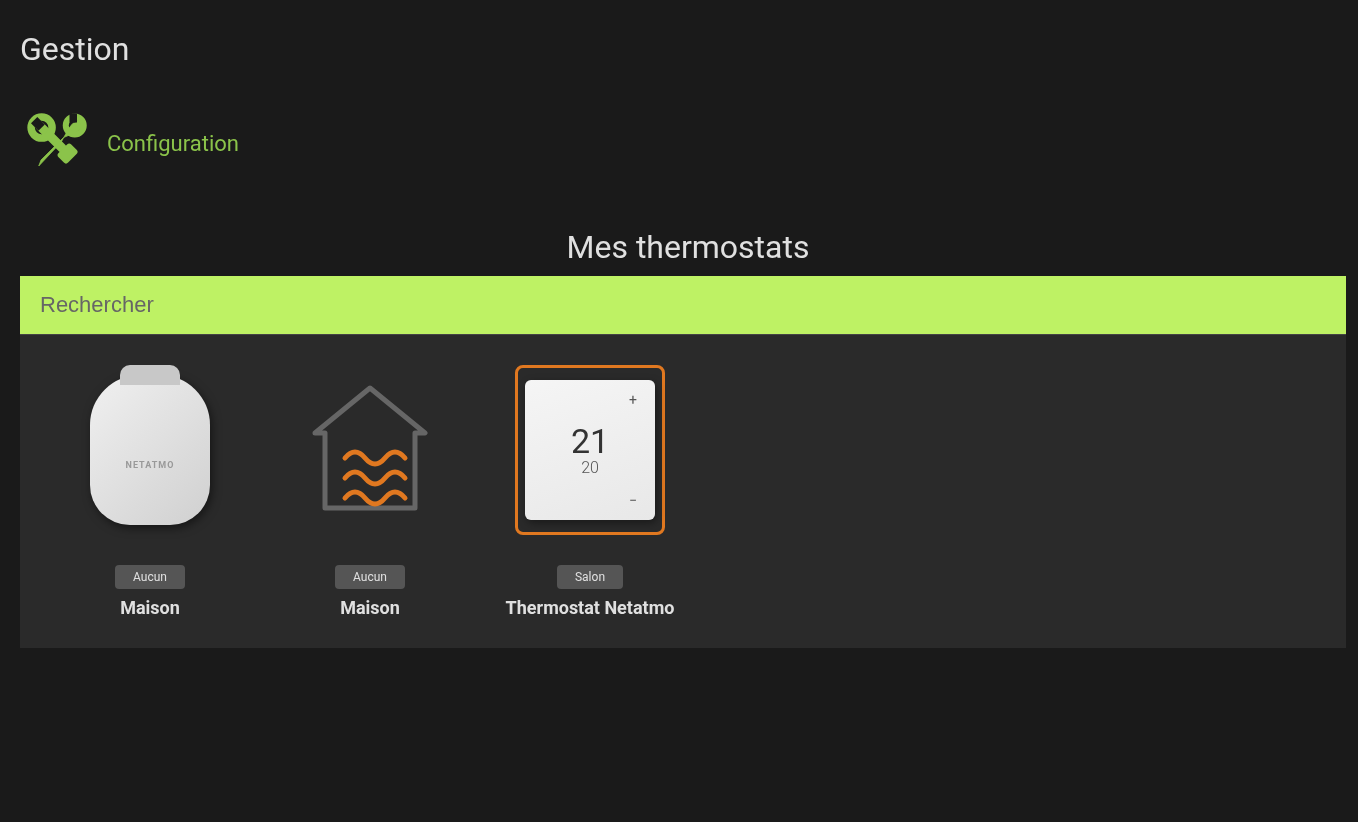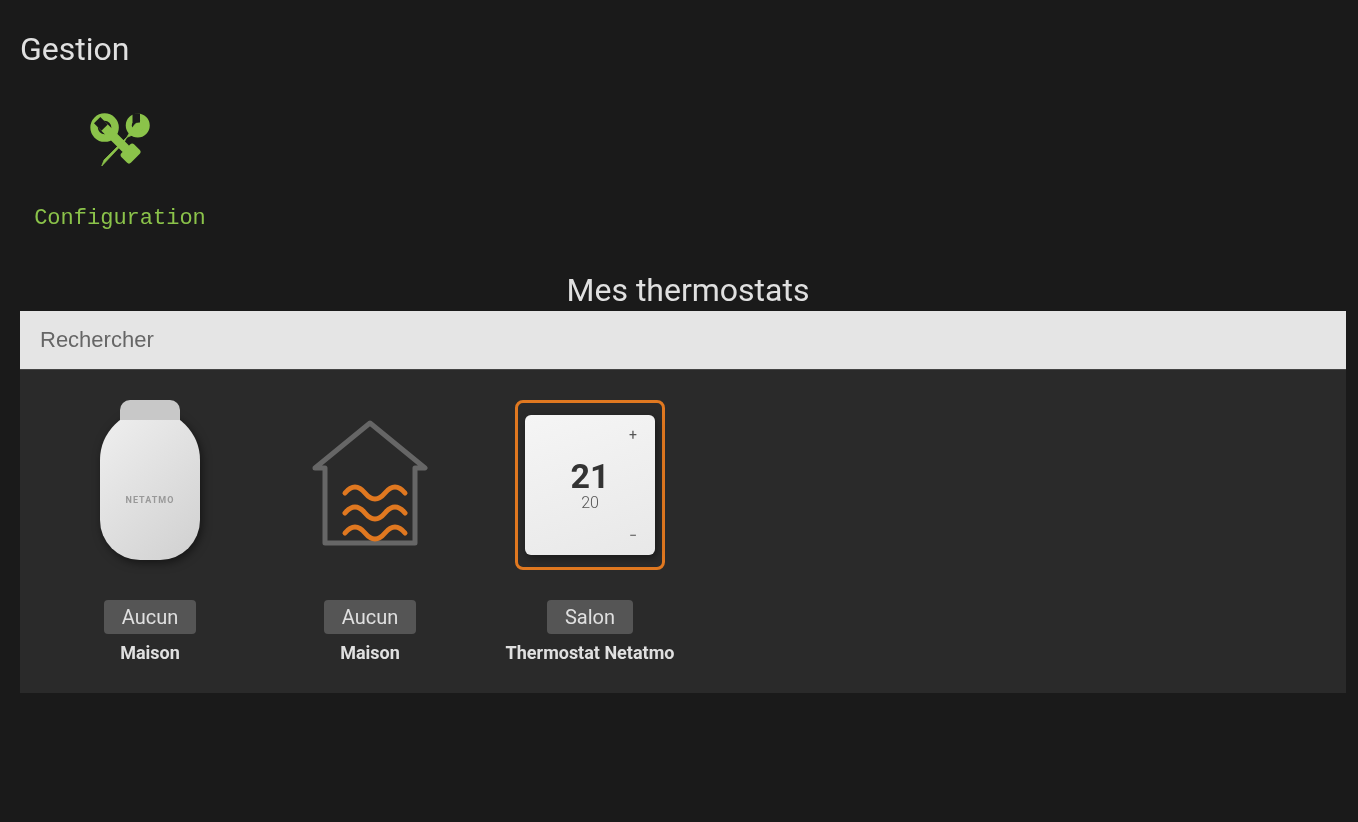--- a/index.html
+++ b/index.html
@@ -26,26 +26,25 @@
 
     .management-icons {
       display: flex;
       flex-direction: row;
       gap: 0px;
       margin-bottom: 40px;
     }
 
     .management-item {
       display: flex;
-      flex-direction: column;
-      align-items: center;
-      gap: 18px;
+      flex-direction: row;
+      align-items: center;
+      gap: 12px;
       width: 200px;
       cursor: pointer;
-      font-family: Liberation Mono, monospace;
     }
 
     .management-item .icon-area {
       width: 90px;
       height: 90px;
       display: flex;
       align-items: center;
       justify-content: center;
     }
 
@@ -83,29 +82,29 @@
     .mes-thermostats {
       font-size: 32px;
       font-weight: 400;
       color: #e0e0e0;
       margin-bottom: 0px;
       padding-left: 10px;
       text-align: center;
     }
 
     .search-bar {
-      background-color: #e5e5e5;
+      background-color: #bef264;
       border: none;
       border-bottom: 1px solid #444;
       width: 100%;
       padding: 16px 20px;
       font-size: 22px;
       color: #777;
       outline: none;
-      margin-top: 2px;
+      margin-top: 10px;
     }
 
     .search-bar::placeholder {
       color: #666;
     }
 
     .thermostats-grid {
       display: flex;
       flex-direction: row;
       gap: 0px;
@@ -131,36 +130,36 @@
     }
 
     .thermostat-image-area.selected {
       border: 3px solid #e07820;
       border-radius: 8px;
     }
 
     .thermostat-badge {
       background-color: #555;
       color: #e0e0e0;
-      font-size: 20px;
+      font-size: 12px;
       padding: 5px 18px;
       border-radius: 4px;
       margin-bottom: 8px;
     }
 
     .thermostat-name {
       font-size: 18px;
       font-weight: 700;
       color: #e0e0e0;
       text-align: center;
     }
 
     
     .valve-device {
-      width: 100px;
+      width: 120px;
       height: 150px;
       background: linear-gradient(135deg, #f0f0f0 0%, #e0e0e0 50%, #d0d0d0 100%);
       border-radius: 50px 50px 40px 40px;
       position: relative;
       box-shadow: 2px 3px 10px rgba(0,0,0,0.5);
       display: flex;
       align-items: center;
       justify-content: center;
     }
 
@@ -213,21 +212,21 @@
       font-size: 14px;
       color: #555;
       position: absolute;
       bottom: 12px;
       right: 18px;
     }
 
     .thermostat-display .temp-current {
       font-size: 34px;
       color: #333;
-      font-weight: 700;
+      font-weight: 400;
       line-height: 1;
     }
 
     .thermostat-display .temp-target {
       font-size: 16px;
       color: #555;
       font-weight: 300;
       line-height: 1;
       margin-top: 2px;
     }

